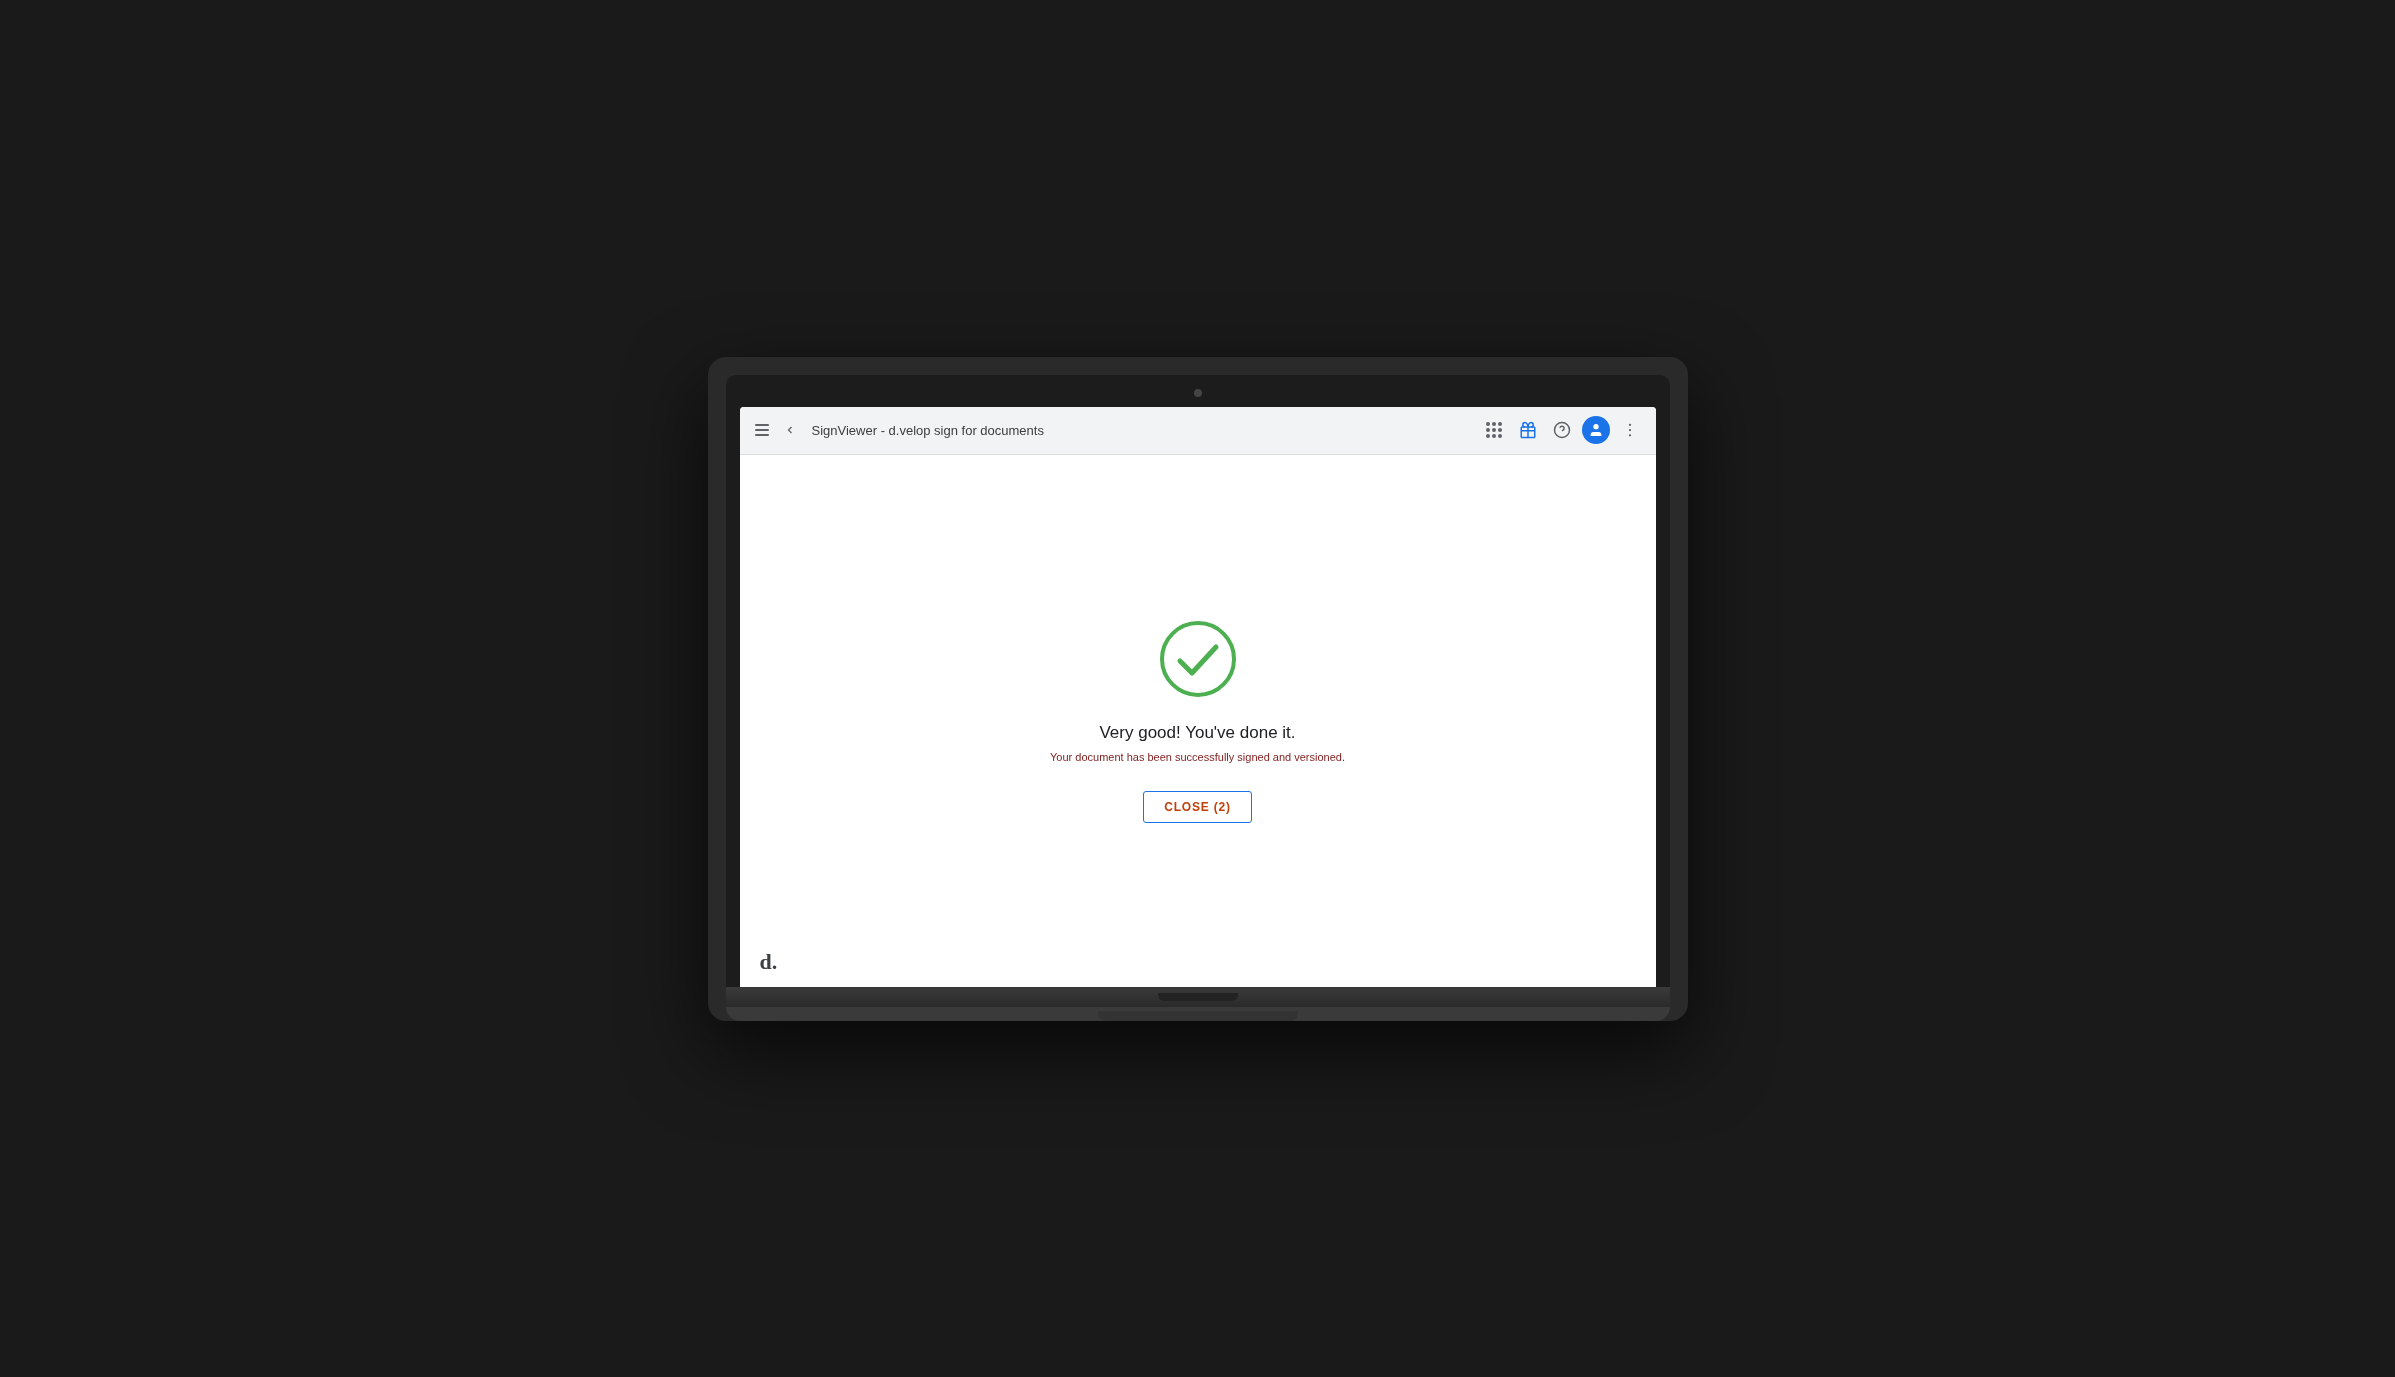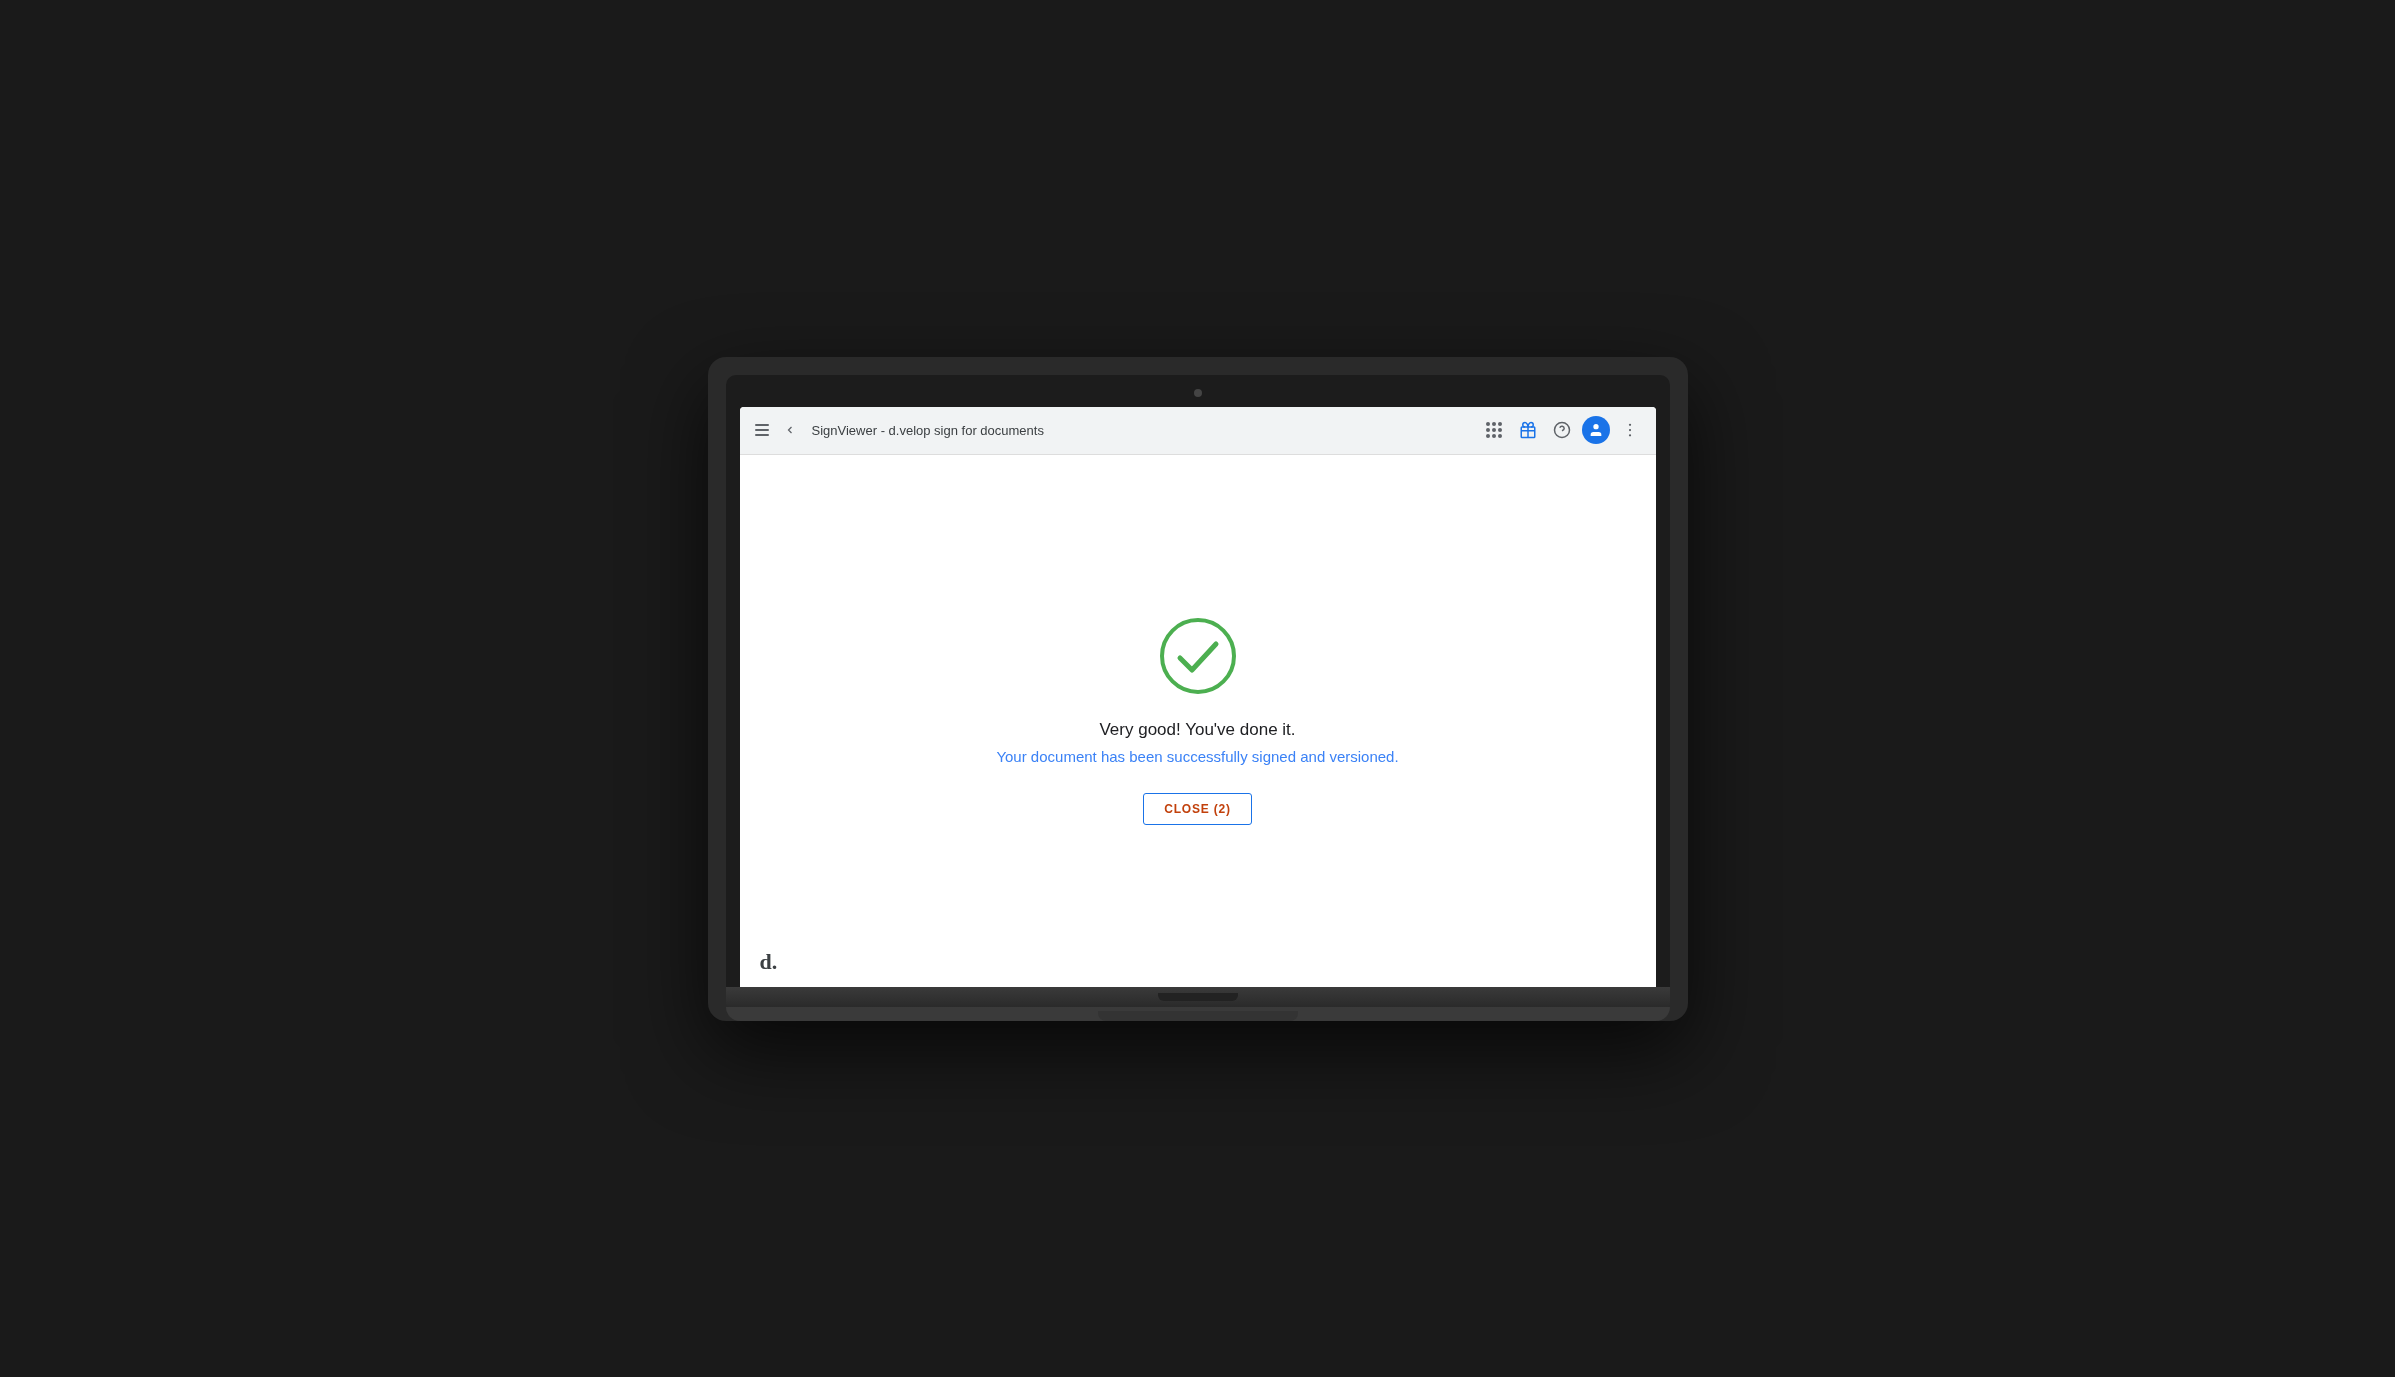--- a/index.html
+++ b/index.html
@@ -132,22 +132,22 @@
 
     .success-title {
       font-size: 17px;
       color: #202124;
       font-weight: 500;
       margin-bottom: 8px;
       text-align: center;
     }
 
     .success-subtitle {
-      font-size: 15px;
-      color: #3b82f6;
+      font-size: 11px;
+      color: #7f1d1d;
       text-align: center;
       margin-bottom: 28px;
     }
 
     .close-button {
       border: 1px solid #1a73e8;
       background: transparent;
       color: #c2410c;
       font-size: 12px;
       font-weight: 600;

